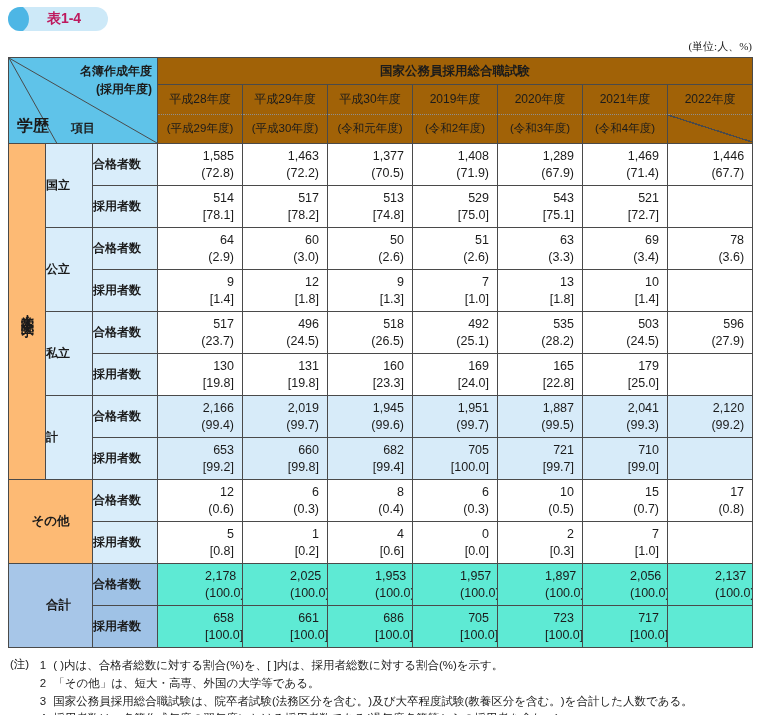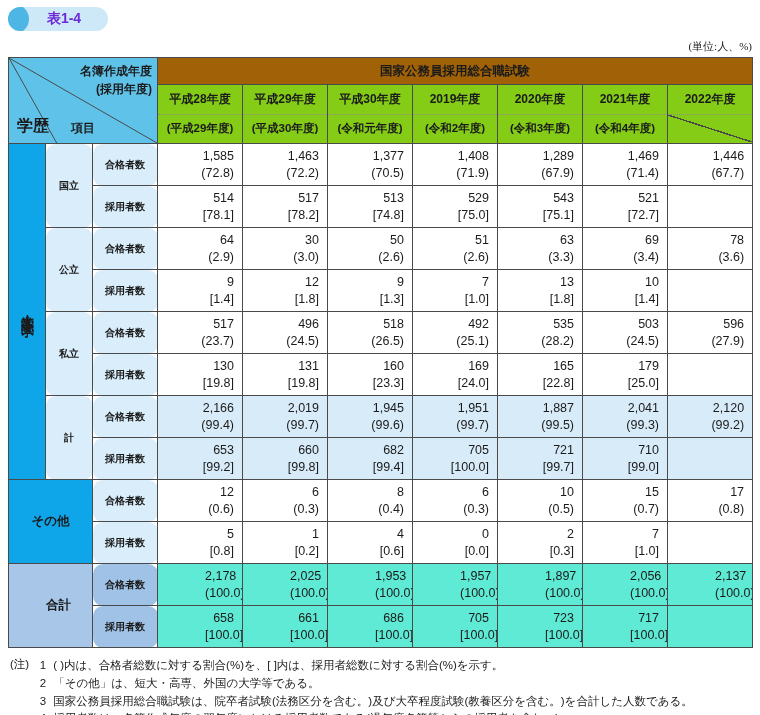--- a/index.html
+++ b/index.html
@@ -3,40 +3,40 @@
 <meta charset="utf-8">
 <style>
   html,body{margin:0;padding:0;}
   body{width:760px;height:715px;background:#ffffff;color:#1b1b1b;
        font-family:"Liberation Sans","DejaVu Sans",sans-serif;overflow:hidden;}
   .titlerow{display:flex;align-items:center;padding:7px 8px 0 8px;}
   .badge{position:relative;background:#cde9f8;border-radius:12px;height:24px;min-width:64px;
          display:flex;align-items:center;justify-content:center;padding:0 12px 0 24px;overflow:hidden;}
   .swoosh{position:absolute;left:-9px;top:-3px;width:30px;height:30px;border-radius:50%;
           background:#4db6e5;}
-  .badge-txt{position:relative;font-weight:bold;font-size:14px;color:#6d28d9;}
+  .badge-txt{position:relative;font-weight:bold;font-size:14px;color:#be185d;}
   h1{font-size:15px;font-weight:bold;margin:0 0 0 18px;letter-spacing:0.5px;}
   .unit{width:744px;margin:8px 0 3px 8px;text-align:right;font-size:11px;color:#222;font-family:Liberation Serif, serif;}
   table.tbl{border-collapse:collapse;table-layout:fixed;width:744px;margin-left:8px;}
   .tbl th,.tbl td{border:1px solid #4a4a4a;padding:0;overflow:hidden;}
   th.exam{background:#a16207;font-size:12.5px;font-weight:bold;height:26px;text-align:center;}
-  th.ycell{background:#84cc16;height:58px;vertical-align:top;font-weight:bold;}
+  th.ycell{background:#a16207;height:58px;vertical-align:top;font-weight:normal;}
   .ytop{height:30px;display:flex;align-items:center;justify-content:center;
         font-size:12px;border-bottom:1px dotted #8f8f8f;box-sizing:border-box;}
   .ybot{height:27px;display:flex;align-items:center;justify-content:center;font-size:11.5px;}
   th.corner{background:#5fc3e9;position:relative;}
   .corner svg{position:absolute;left:0;top:0;width:100%;height:100%;}
   .c-tr{position:absolute;top:4px;right:5px;text-align:right;font-size:12px;font-weight:bold;line-height:1.5;margin-left:7px;}
   .c-bl{position:absolute;bottom:6px;left:8px;font-size:16px;font-weight:bold;}
   .c-bc{position:absolute;bottom:6px;left:62px;font-size:12px;font-weight:bold;}
   tbody tr{height:42px;}
-  td.cat{background:#0ea5e9;text-align:center;vertical-align:middle;font-weight:bold;font-size:12.5px;}
+  td.cat{background:#fdba74;text-align:center;vertical-align:middle;font-weight:bold;font-size:12.5px;}
   td.cat.vert span{writing-mode:vertical-rl;letter-spacing:2px;display:inline-block;font-size:13px;}
   td.cat-total{background:#a7c6e8;padding-left:16px;}
-  td.lbl{background:#d9edfa;text-align:center;vertical-align:middle;font-weight:bold;font-size:10px;border-radius:10px;}
+  td.lbl{background:#d9edfa;text-align:left;vertical-align:middle;font-weight:bold;font-size:12px;}
   td.lbl-total{background:#9fc2e6;}
   td.num{background:#ffffff;text-align:right;vertical-align:middle;padding:2px 8px 2px 2px;
          font-size:12.5px;line-height:1.35;white-space:pre-line;}
   td.sub-bg{background:#d7ebf9;}
   td.total-bg{background:#5eead4;padding-left:47px;}
   .diag{background-image:linear-gradient(to top right,
         transparent calc(50% - 0.7px),#4a4a4a calc(50% - 0.7px),
         #4a4a4a calc(50% + 0.7px),transparent calc(50% + 0.7px));}
   .notes{display:flex;margin:9px 8px 0 10px;font-size:11.5px;color:#1b1b1b;}
   .note-label{flex:none;}
@@ -151,21 +151,21 @@
 [75.1]</td>
         <td class="num">521
 [72.7]</td>
         <td class="num diag"></td>
       </tr>
       <tr>
         <td class="lbl" rowspan="2">公立</td>
         <td class="lbl">合格者数</td>
         <td class="num">64
 (2.9)</td>
-        <td class="num">30
+        <td class="num">60
 (3.0)</td>
         <td class="num">50
 (2.6)</td>
         <td class="num">51
 (2.6)</td>
         <td class="num">63
 (3.3)</td>
         <td class="num">69
 (3.4)</td>
         <td class="num">78

